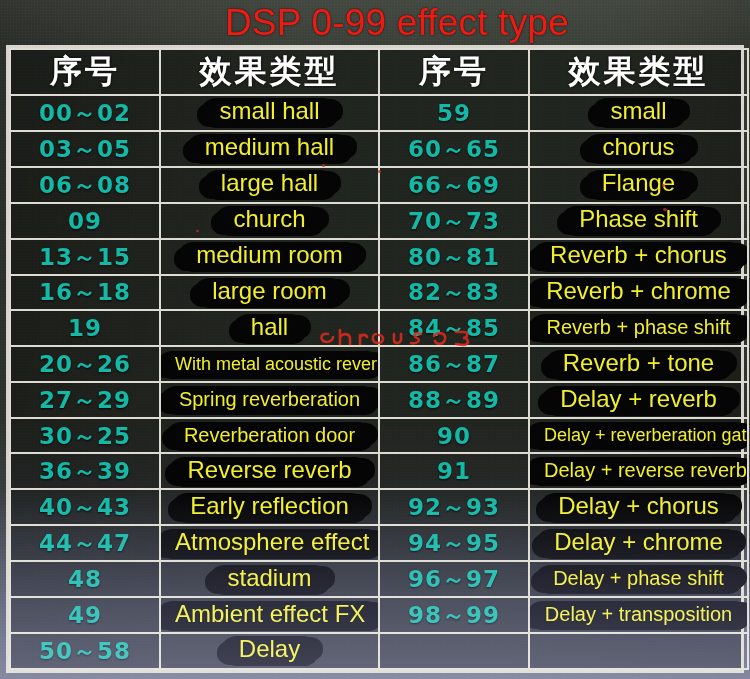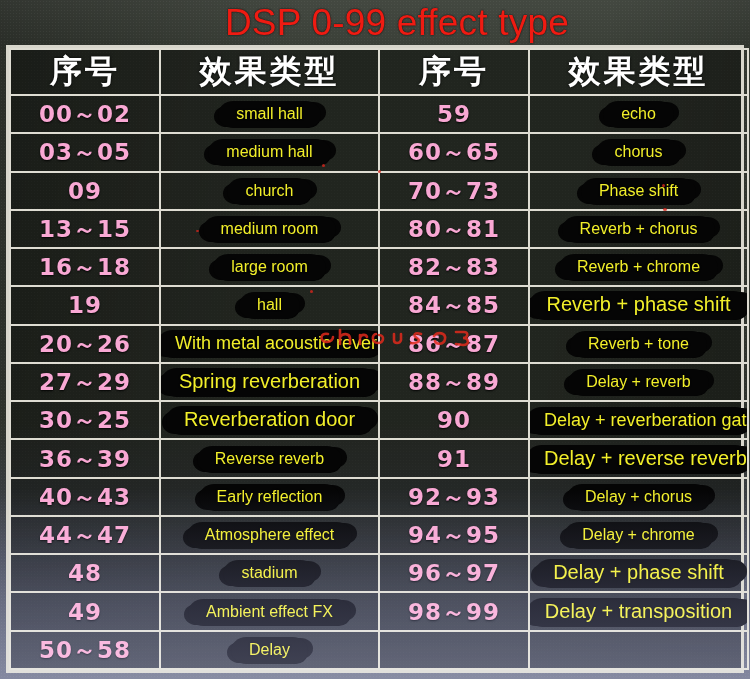--- a/index.html
+++ b/index.html
@@ -100,21 +100,21 @@
     text-align: center;
     font-family: "DejaVu Sans", "Liberation Sans", sans-serif;
     text-shadow: 0 0 3px rgba(0,0,0,.9);
     letter-spacing: 3px;
   }
 
   tbody tr { height: 34.4px; }
 
   
   .num {
-    color: #f9a8d4;
+    color: #14b8a6;
     font-size: 23px;
     font-weight: 700;
     font-family: "DejaVu Sans", "Liberation Sans", sans-serif;
     text-align: center;
     white-space: nowrap;
     letter-spacing: 1px;
     text-shadow: 0 1px 2px rgba(0,0,0,.9);
     line-height: 30px;
   }
 
@@ -144,21 +144,21 @@
     box-shadow:
       -7px 2px 0 -3px #050505,
        8px -2px 0 -3px #050505,
        3px 4px 0 -4px #050505;
     z-index: 0;
   }
   .eff .txt {
     position: relative;
     z-index: 1;
     color: #f2ef2a;
-    font-size: 16px;
+    font-size: 24px;
     font-weight: 400;
     text-shadow: 0 0 2px rgba(0,0,0,.7);
   }
   .eff.wide .txt { font-size: 20px; }
   .eff.xwide .txt { font-size: 18px; }
 
   
   #tint-bottom {
     position: absolute;
     left: 0; right: 0; bottom: 0;
@@ -221,27 +221,33 @@
         <th>效果类型</th>
         <th>序号</th>
         <th>效果类型</th>
       </tr>
     </thead>
     <tbody id="tbody">
         <tr>
           <td class="num">00～02</td>
           <td class="eff"><span class="blobwrap"><span class="txt">small hall</span></span></td>
           <td class="num">59</td>
-          <td class="eff"><span class="blobwrap"><span class="txt">echo</span></span></td>
+          <td class="eff"><span class="blobwrap"><span class="txt">small</span></span></td>
         </tr>
         <tr>
           <td class="num">03～05</td>
           <td class="eff"><span class="blobwrap"><span class="txt">medium hall</span></span></td>
           <td class="num">60～65</td>
           <td class="eff"><span class="blobwrap"><span class="txt">chorus</span></span></td>
+        </tr>
+        <tr>
+          <td class="num">06～08</td>
+          <td class="eff"><span class="blobwrap"><span class="txt">large hall</span></span></td>
+          <td class="num">66～69</td>
+          <td class="eff"><span class="blobwrap"><span class="txt">Flange</span></span></td>
         </tr>
         <tr>
           <td class="num">09</td>
           <td class="eff"><span class="blobwrap"><span class="txt">church</span></span></td>
           <td class="num">70～73</td>
           <td class="eff"><span class="blobwrap"><span class="txt">Phase shift</span></span></td>
         </tr>
         <tr>
           <td class="num">13～15</td>
           <td class="eff"><span class="blobwrap"><span class="txt">medium room</span></span></td>

